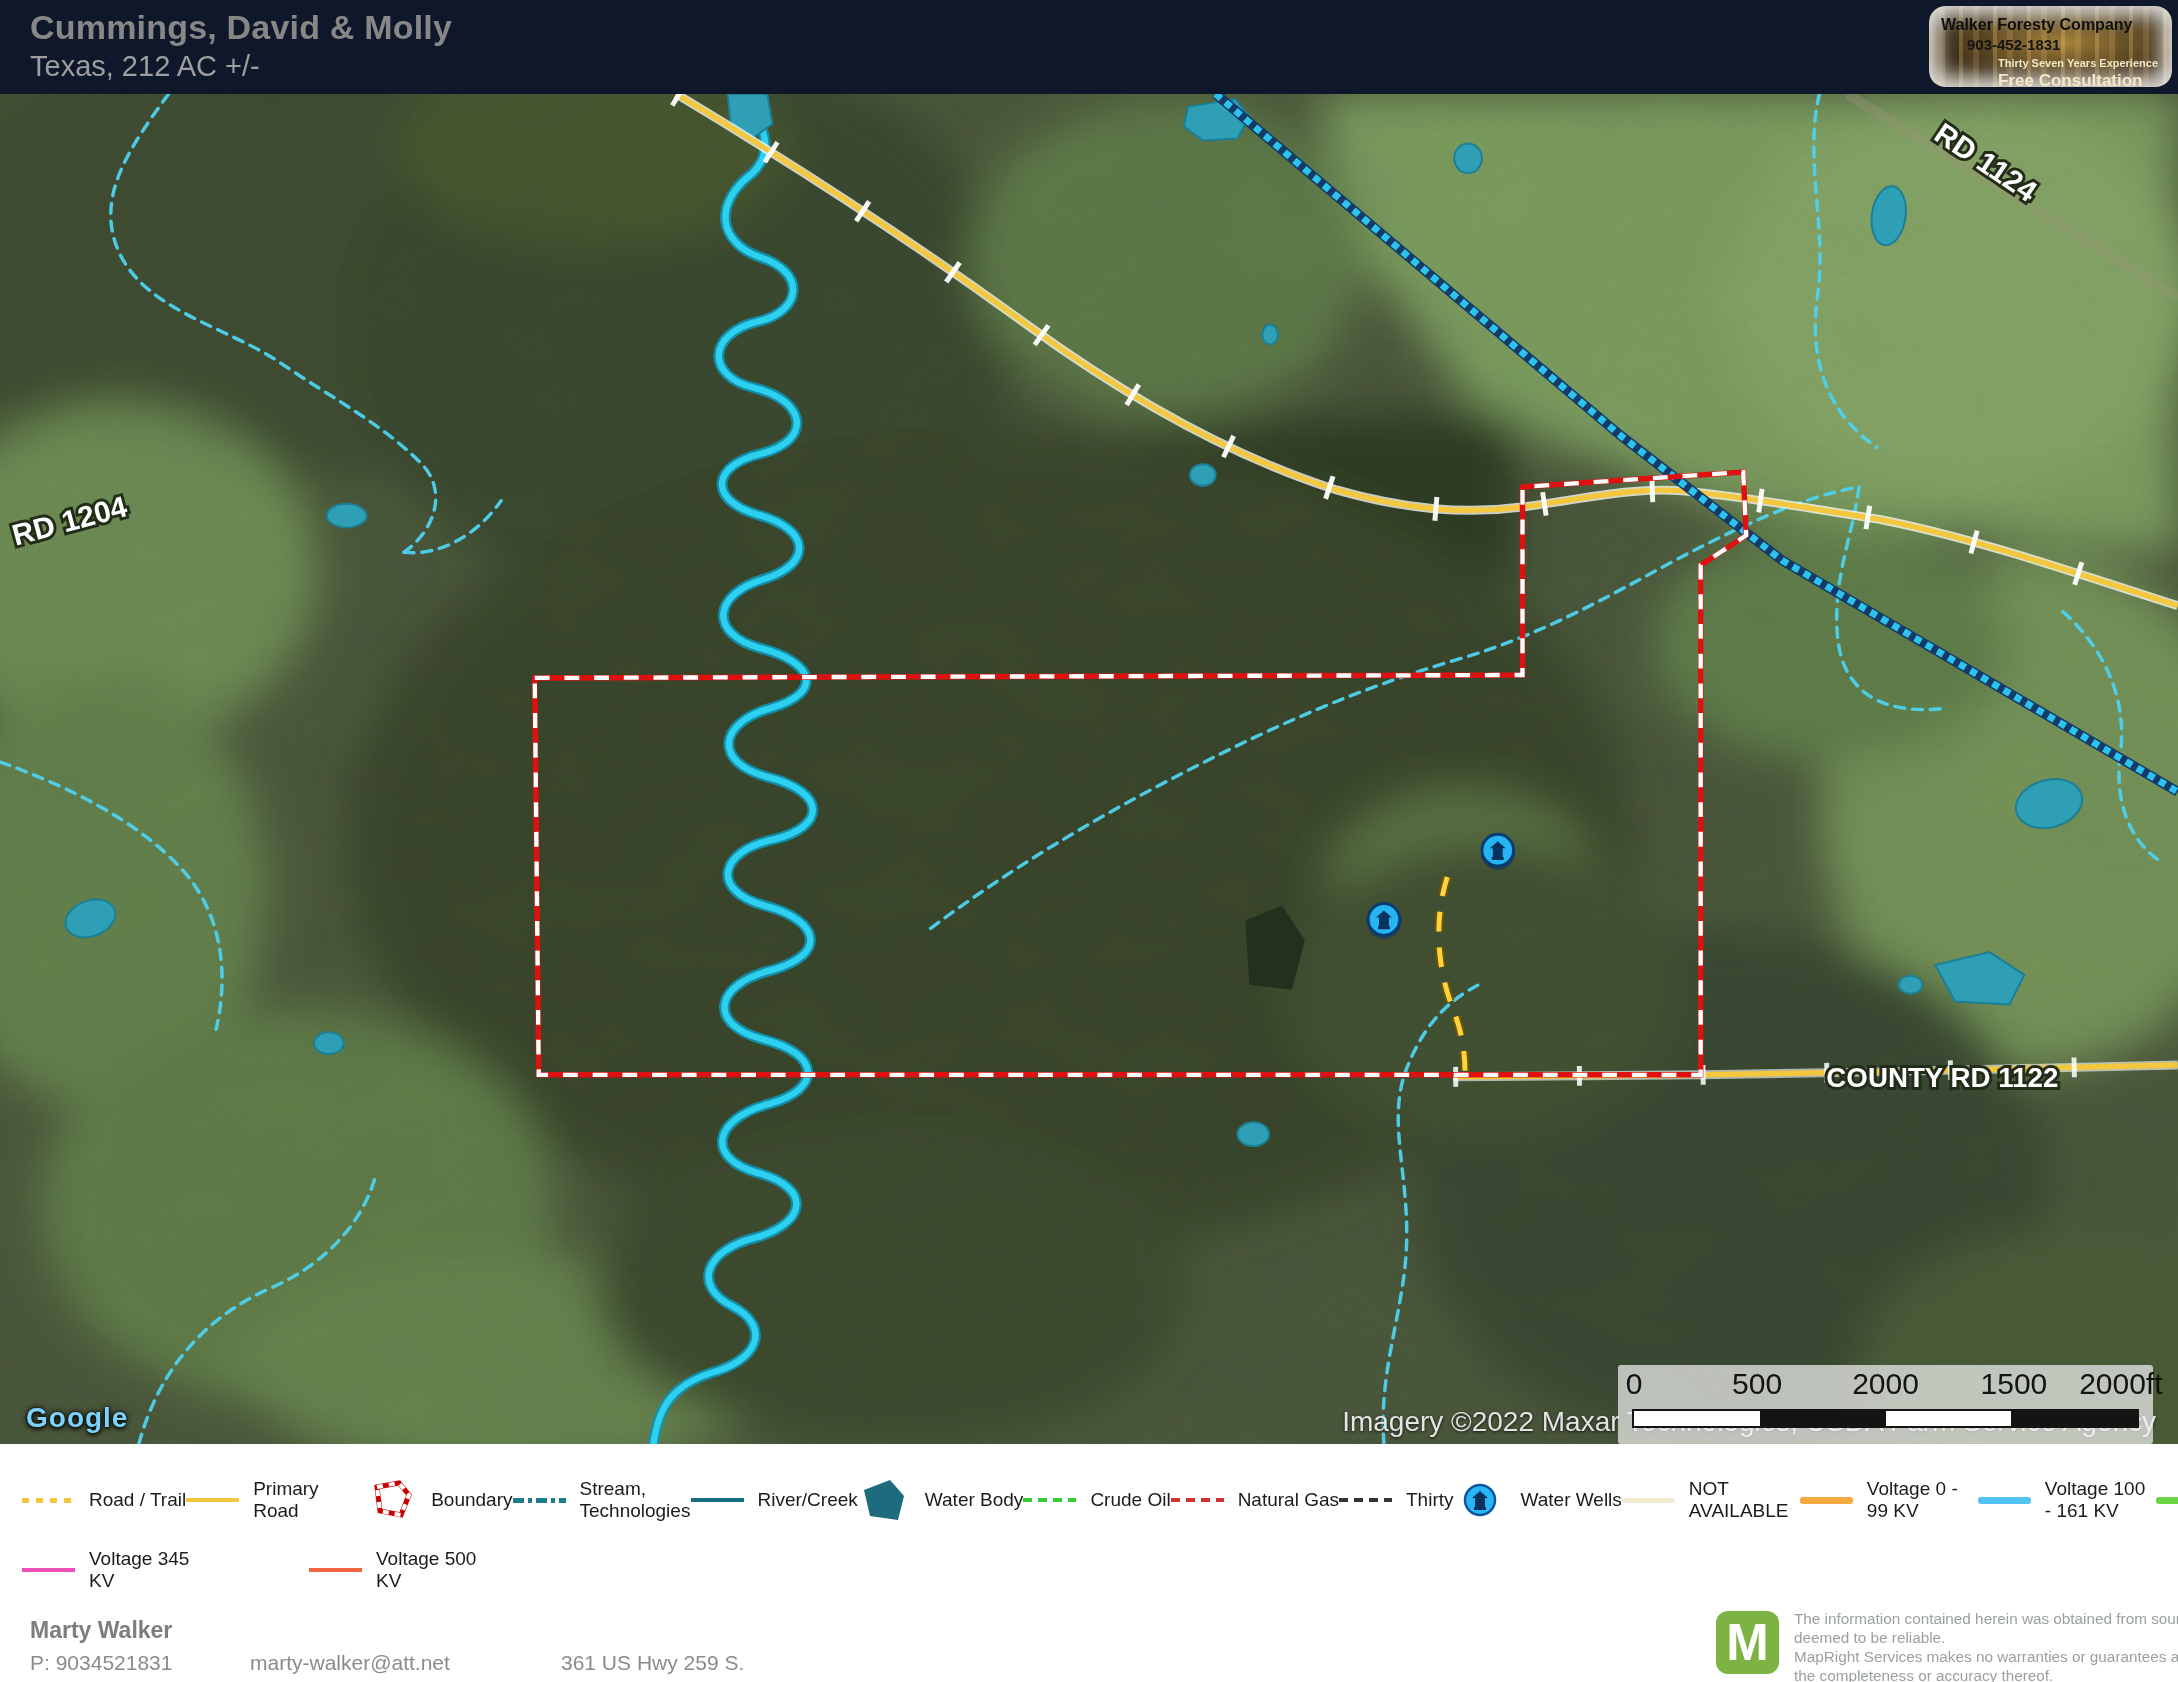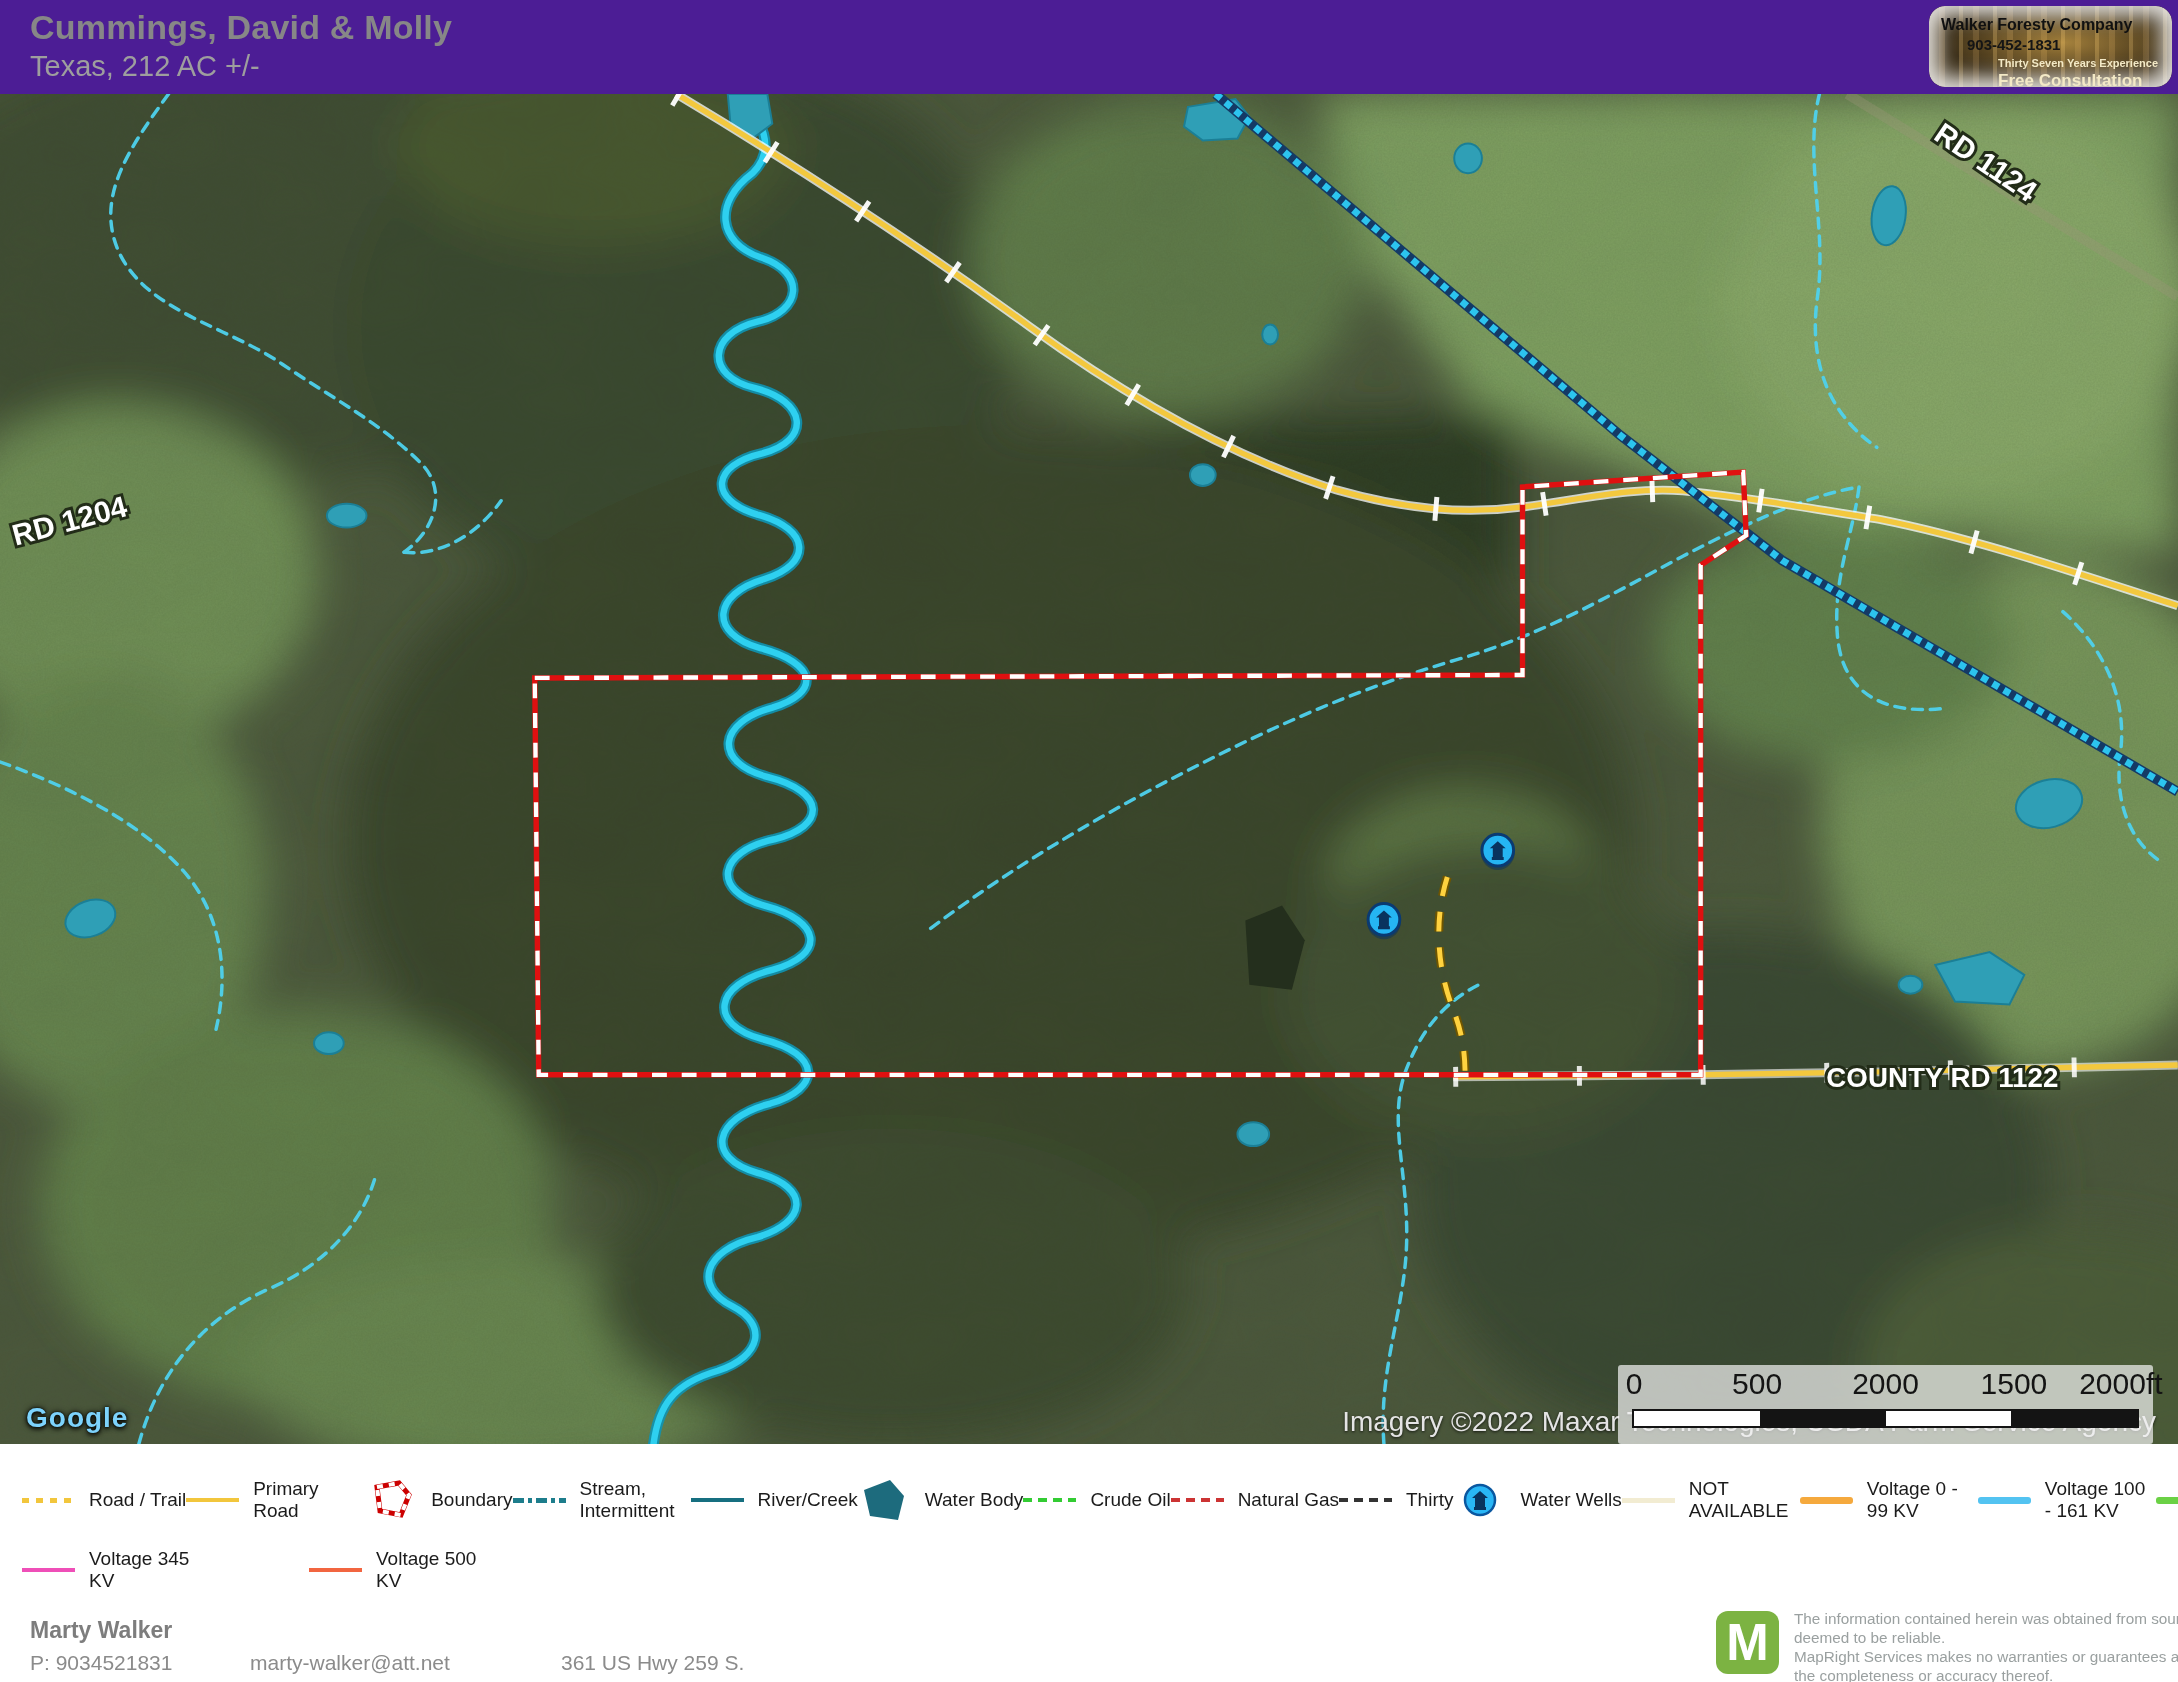--- a/index.html
+++ b/index.html
@@ -1,19 +1,19 @@
 <!DOCTYPE html>
 <html style="--boundary: #df1010; --road-yellow: #f3c83e; --river: #2ed0f0; --river-casing: #0f93b2; --stream: #4ed2ee; --bead-base: #143a66; --bead: #2cc4ee; --wb: #2f9fb6; --wb-edge: #1b7f96; --well: #25b5f3; --well-dark: #0a3a72;"><head>
 <meta charset="utf-8">
 <style>
   html,body{margin:0;padding:0;background:#fff;}
   body{width:2178px;height:1682px;position:relative;overflow:hidden;
        font-family:"Liberation Sans","DejaVu Sans",sans-serif;}
   
-  #header{position:absolute;left:0;top:0;width:2178px;height:120px;background:#4c1d95;}
+  #header{position:absolute;left:0;top:0;width:2178px;height:120px;background:#0f172a;}
   #title{position:absolute;left:30px;top:8px;font-size:34px;font-weight:bold;color:#878787;letter-spacing:0.2px;}
   #subtitle{position:absolute;left:30px;top:50px;font-size:29px;color:#9e9e9e;}
   #brandlogo{position:absolute;right:6px;top:6px;width:243px;height:81px;border-radius:16px;overflow:hidden;
      background:
        radial-gradient(ellipse at 55% 45%, rgba(255,200,90,.55), rgba(120,90,30,.15) 60%),
        repeating-linear-gradient(90deg,#3a2e1a 0 10px,#57452a 10px 16px,#2e2414 16px 30px,#6b5836 30px 34px),
        linear-gradient(#4a3d22,#2c2a16);
      box-shadow:inset 0 0 20px 10px rgba(255,255,255,.85);text-align:center;}
   #brandlogo .co{position:absolute;left:12px;top:10px;font-size:16px;font-weight:bold;color:#111;}
   #brandlogo .ph{position:absolute;left:38px;top:30px;font-size:15px;font-weight:bold;color:#151515;}
@@ -219,21 +219,21 @@
         <span class="sw">
           <svg width="46" height="40" viewBox="0 0 46 40">
             <path d="M9,7 L31,3 L41,15 L33,35 L12,31 Z" fill="none" stroke="#cc0000" stroke-width="5"></path>
             <path d="M9,7 L31,3 L41,15 L33,35 L12,31 Z" fill="none" stroke="#fff" stroke-width="4" stroke-dasharray="6 6"></path>
           </svg>
         </span>
         <span class="ll">Boundary</span>
       </div>
       <div class="li">
         <span class="sw" style="height: 5px; background: repeating-linear-gradient(90deg, rgb(29, 125, 140) 0px, rgb(29, 125, 140) 11px, transparent 11px, transparent 15px, rgb(29, 125, 140) 15px, rgb(29, 125, 140) 19px, transparent 19px, transparent 23px);"></span>
-        <span class="ll">Stream, Intermittent</span>
+        <span class="ll">Stream, Technologies</span>
       </div>
       <div class="li">
         <span class="sw" style="height: 4px; background: rgb(22, 111, 128);"></span>
         <span class="ll">River/Creek</span>
       </div>
       <div class="li">
         <span class="sw">
           <svg width="48" height="44" viewBox="0 0 48 44">
             <path d="M4,12 L30,2 L44,18 L38,42 L10,38 Z" fill="#1d6b7d"></path>
           </svg>

